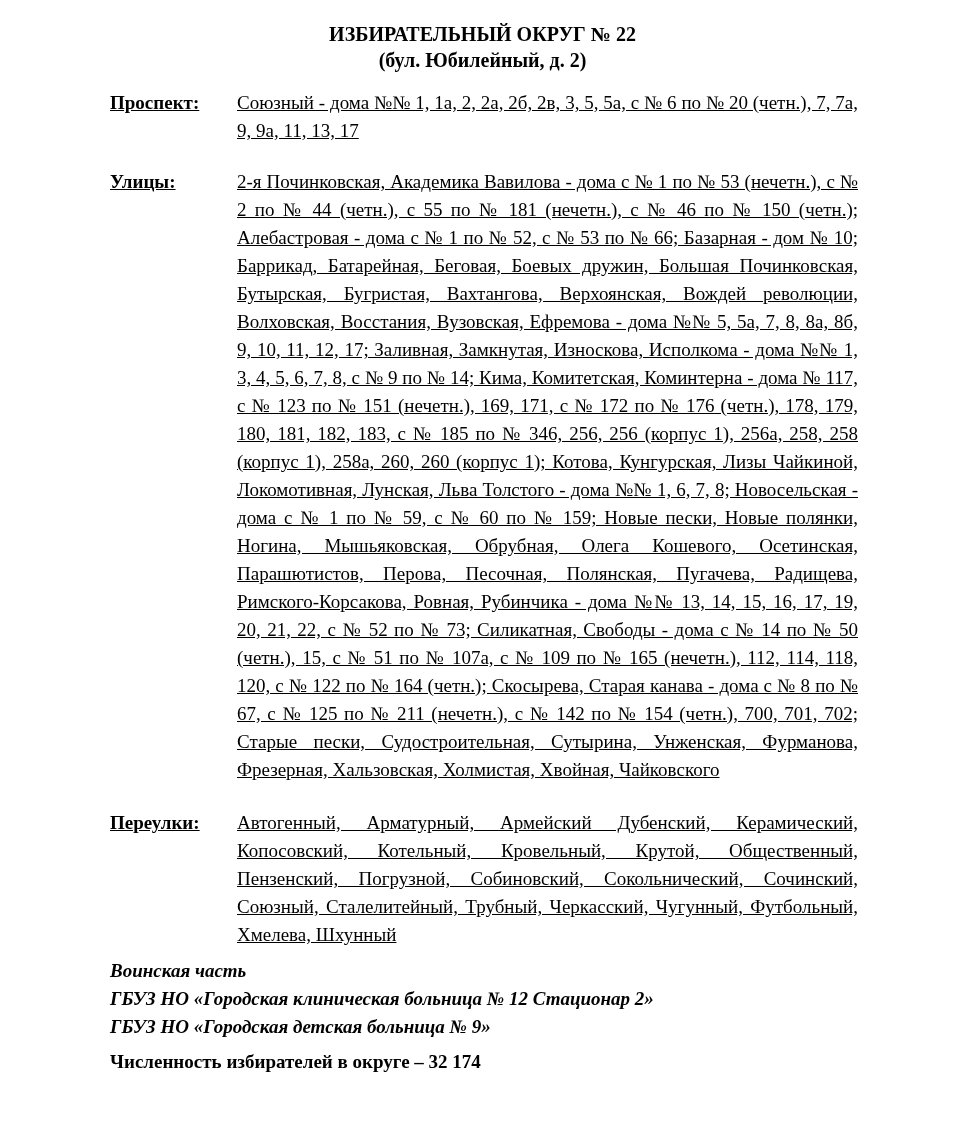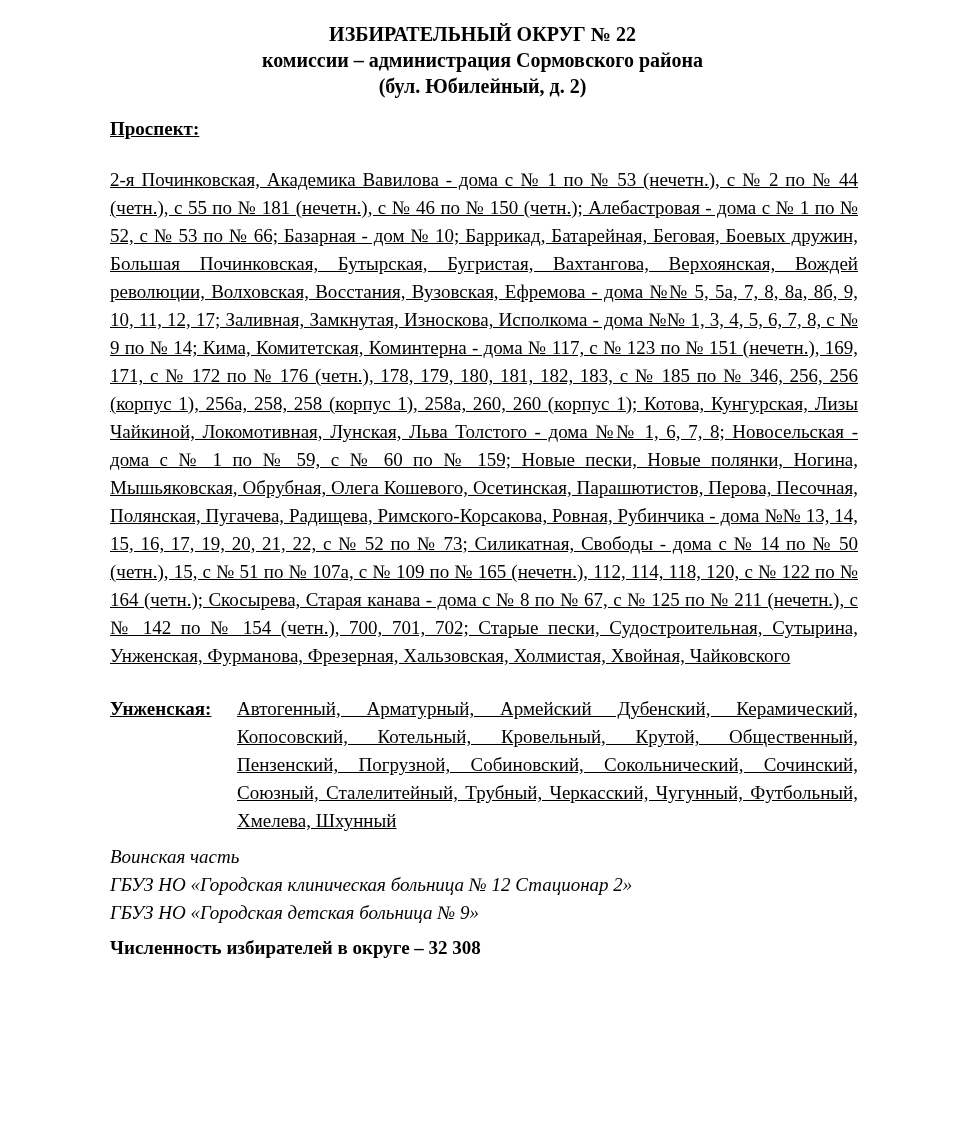--- a/index.html
+++ b/index.html
@@ -43,53 +43,55 @@
   .row .content {
     flex: 1 1 auto;
     text-align: justify;
     text-align-last: left;
   }
   .facilities {
     margin-top: 8px;
     margin-left: 110px;
     margin-right: 70px;
     font-style: italic;
+    font-weight: bold;
   }
   .voters-line {
     margin-top: 7px;
     margin-left: 110px;
     margin-right: 70px;
     font-weight: 700;
   }
 </style>
 </head>
 <body>
 
 <div class="page">
 
   <header class="title-block">
     <div>ИЗБИРАТЕЛЬНЫЙ ОКРУГ № 22</div>
-    <div>комиссии – администрация Сормовского района</div>
     <div>(бул. Юбилейный, д. 2)</div>
   </header>
 
   <section class="row row-prospekt">
     <div class="label">Проспект:</div>
+    <div class="content">Союзный - дома №№ 1, 1а, 2, 2а, 2б, 2в, 3, 5, 5а, с № 6 по № 20 (четн.), 7, 7а, 9, 9а, 11, 13, 17</div>
   </section>
 
   <section class="row row-ulitsy">
+    <div class="label">Улицы:</div>
     <div class="content">2-я Починковская, Академика Вавилова - дома с № 1 по № 53 (нечетн.), с № 2 по № 44 (четн.), с 55 по № 181 (нечетн.), с № 46 по № 150 (четн.); Алебастровая - дома с № 1 по № 52, с № 53 по № 66; Базарная - дом № 10; Баррикад, Батарейная, Беговая, Боевых дружин, Большая Починковская, Бутырская, Бугристая, Вахтангова, Верхоянская, Вождей революции, Волховская, Восстания, Вузовская, Ефремова - дома №№ 5, 5а, 7, 8, 8а, 8б, 9, 10, 11, 12, 17; Заливная, Замкнутая, Износкова, Исполкома - дома №№ 1, 3, 4, 5, 6, 7, 8, с № 9 по № 14; Кима, Комитетская, Коминтерна - дома № 117, с № 123 по № 151 (нечетн.), 169, 171, с № 172 по № 176 (четн.), 178, 179, 180, 181, 182, 183, с № 185 по № 346, 256, 256 (корпус 1), 256а, 258, 258 (корпус 1), 258а, 260, 260 (корпус 1); Котова, Кунгурская, Лизы Чайкиной, Локомотивная, Лунская, Льва Толстого - дома №№ 1, 6, 7, 8; Новосельская - дома с № 1 по № 59, с № 60 по № 159; Новые пески, Новые полянки, Ногина, Мышьяковская, Обрубная, Олега Кошевого, Осетинская, Парашютистов, Перова, Песочная, Полянская, Пугачева, Радищева, Римского-Корсакова, Ровная, Рубинчика - дома №№ 13, 14, 15, 16, 17, 19, 20, 21, 22, с № 52 по № 73; Силикатная, Свободы - дома с № 14 по № 50 (четн.), 15, с № 51 по № 107а, с № 109 по № 165 (нечетн.), 112, 114, 118, 120, с № 122 по № 164 (четн.); Скосырева, Старая канава - дома с № 8 по № 67, с № 125 по № 211 (нечетн.), с № 142 по № 154 (четн.), 700, 701, 702; Старые пески, Судостроительная, Сутырина, Унженская, Фурманова, Фрезерная, Хальзовская, Холмистая, Хвойная, Чайковского</div>
   </section>
 
   <section class="row row-pereulki">
-    <div class="label">Унженская:</div>
+    <div class="label">Переулки:</div>
     <div class="content">Автогенный, Арматурный, Армейский Дубенский, Керамический, Копосовский, Котельный, Кровельный, Крутой, Общественный, Пензенский, Погрузной, Собиновский, Сокольнический, Сочинский, Союзный, Сталелитейный, Трубный, Черкасский, Чугунный, Футбольный, Хмелева, Шхунный</div>
   </section>
 
   <section class="facilities">
     <div>Воинская часть</div>
     <div>ГБУЗ НО «Городская клиническая больница № 12 Стационар 2»</div>
     <div>ГБУЗ НО «Городская детская больница № 9»</div>
   </section>
 
-  <div class="voters-line">Численность избирателей в округе – 32 308</div>
+  <div class="voters-line">Численность избирателей в округе – 32 174</div>
 
 </div>
 
 </body></html>

